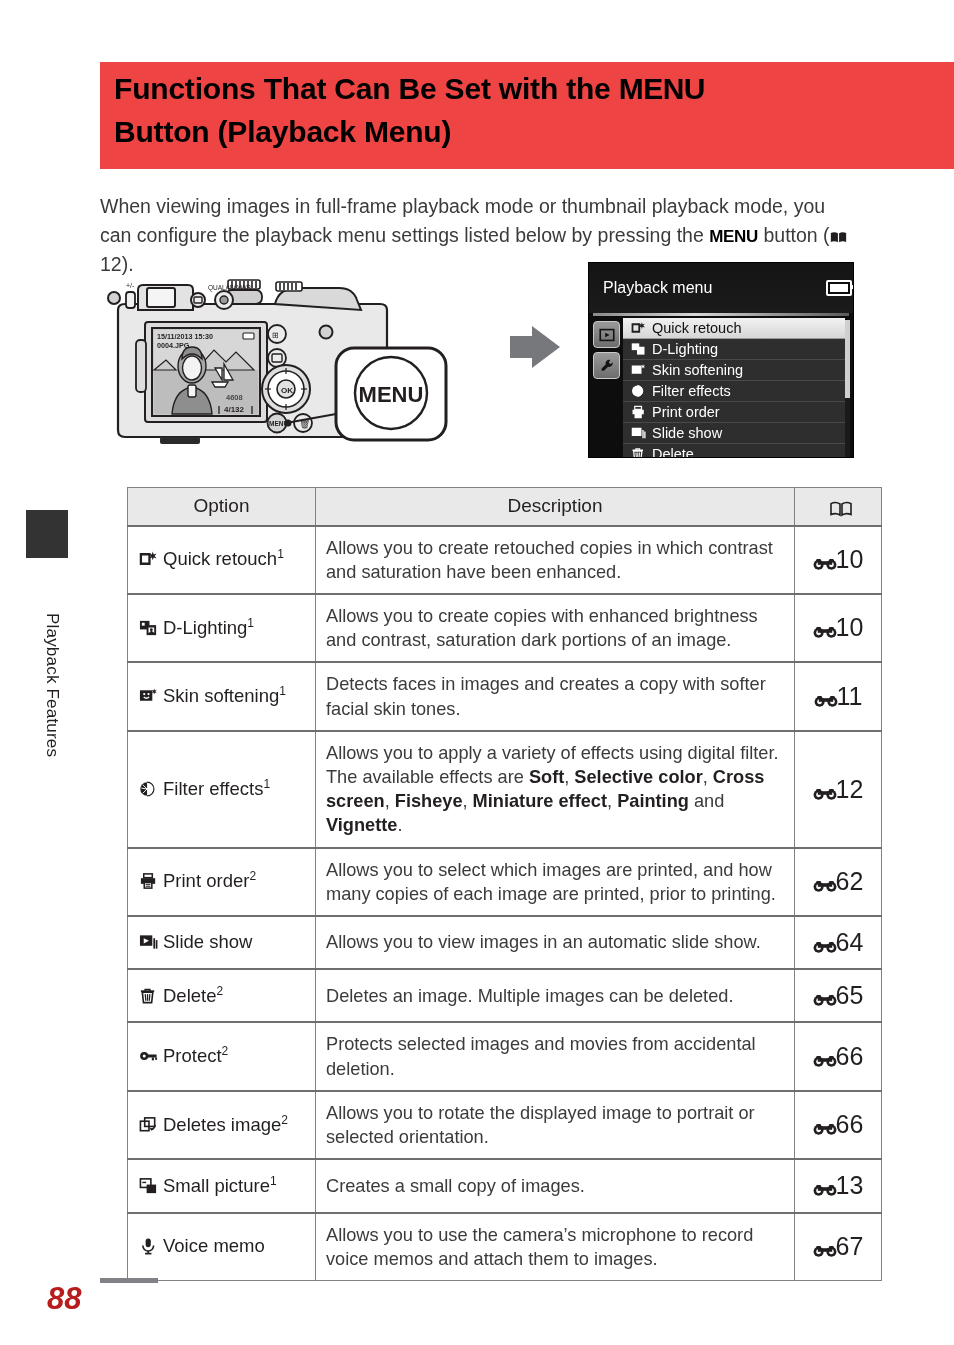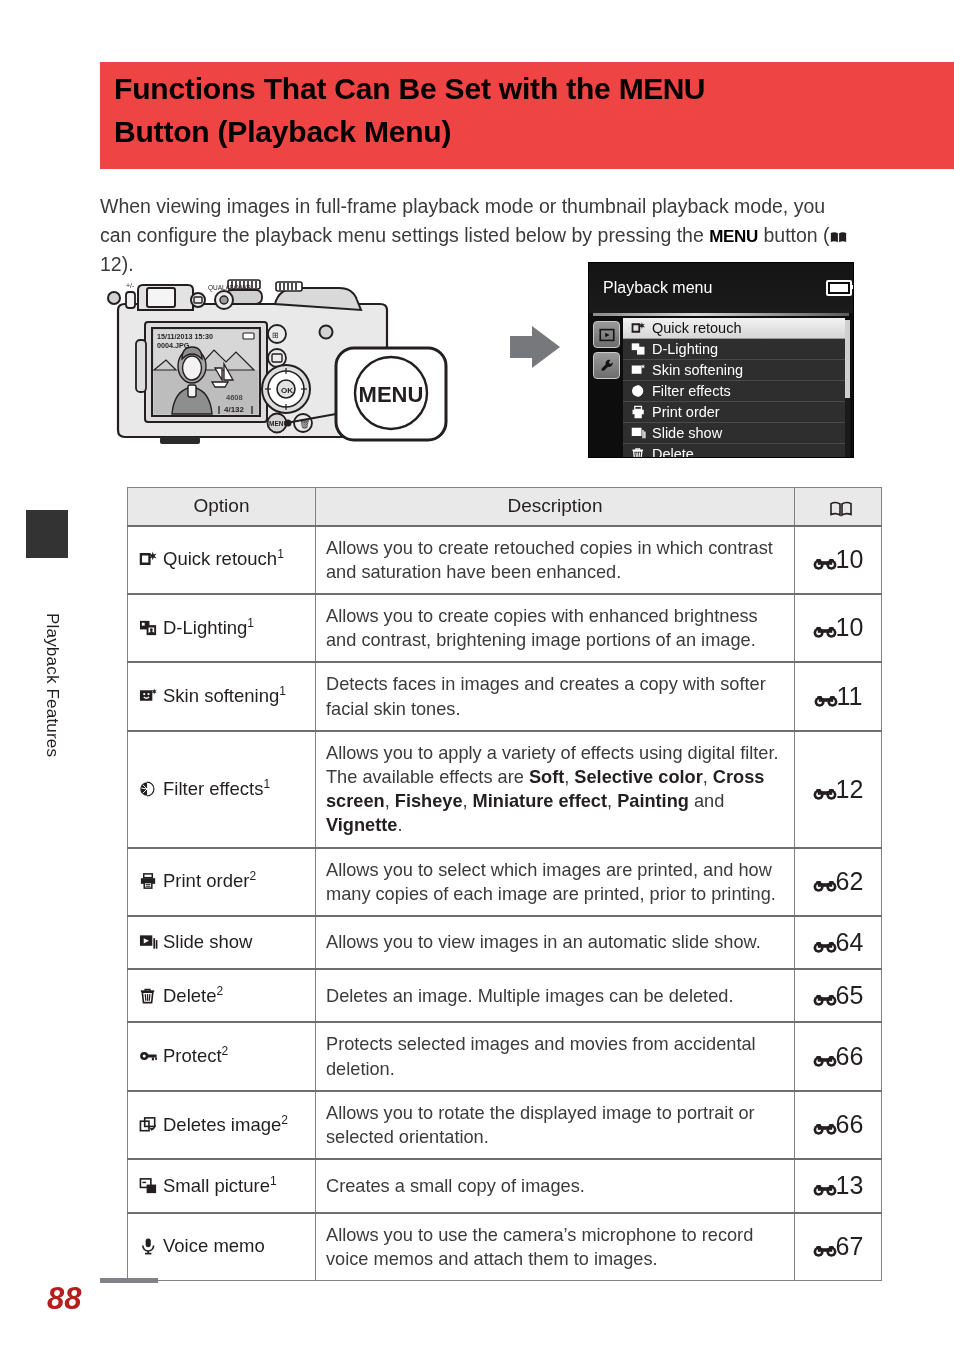--- a/index.html
+++ b/index.html
@@ -565,21 +565,21 @@
       </tr>
       <tr>
         <td class="opt-cell"><span class="opt-icon"><svg viewBox="0 0 20 18" width="19" height="18">
               <rect x="1" y="1.5" width="10" height="9" fill="#231f20"></rect>
               <rect x="3" y="3.5" width="3" height="3" fill="#ffffff"></rect>
               <rect x="8" y="6" width="10" height="10.5" fill="#231f20"></rect>
               <rect x="10" y="8.5" width="6" height="5.5" fill="#ffffff"></rect>
               <circle cx="13" cy="10.8" r="1.5" fill="#231f20"></circle>
               <path d="M10.6 14.3 L13 11.5 L15.9 14.3z" fill="#231f20"></path>
             </svg></span><span>D-Lighting</span><sup>1</sup></td>
-        <td>Allows you to create copies with enhanced brightness and contrast, brightening image portions of an image.</td>
+        <td>Allows you to create copies with enhanced brightness and contrast, saturation dark portions of an image.</td>
         <td class="ref-cell"><span class="e-mark"><svg viewBox="0 0 30 17" width="24" height="14">
               <circle cx="7" cy="9.5" r="6.3" fill="#231f20"></circle>
               <circle cx="7" cy="9.5" r="3.1" fill="#ffffff"></circle>
               <circle cx="23" cy="9.5" r="6.3" fill="#231f20"></circle>
               <circle cx="23" cy="9.5" r="3.1" fill="#ffffff"></circle>
               <rect x="6" y="5" width="18" height="4.5" fill="#231f20"></rect>
               <rect x="4" y="2.2" width="6" height="3.4" rx="1.4" fill="#231f20"></rect>
               <rect x="20" y="2.2" width="6" height="3.4" rx="1.4" fill="#231f20"></rect>
             </svg></span><span>10</span></td>
       </tr>

